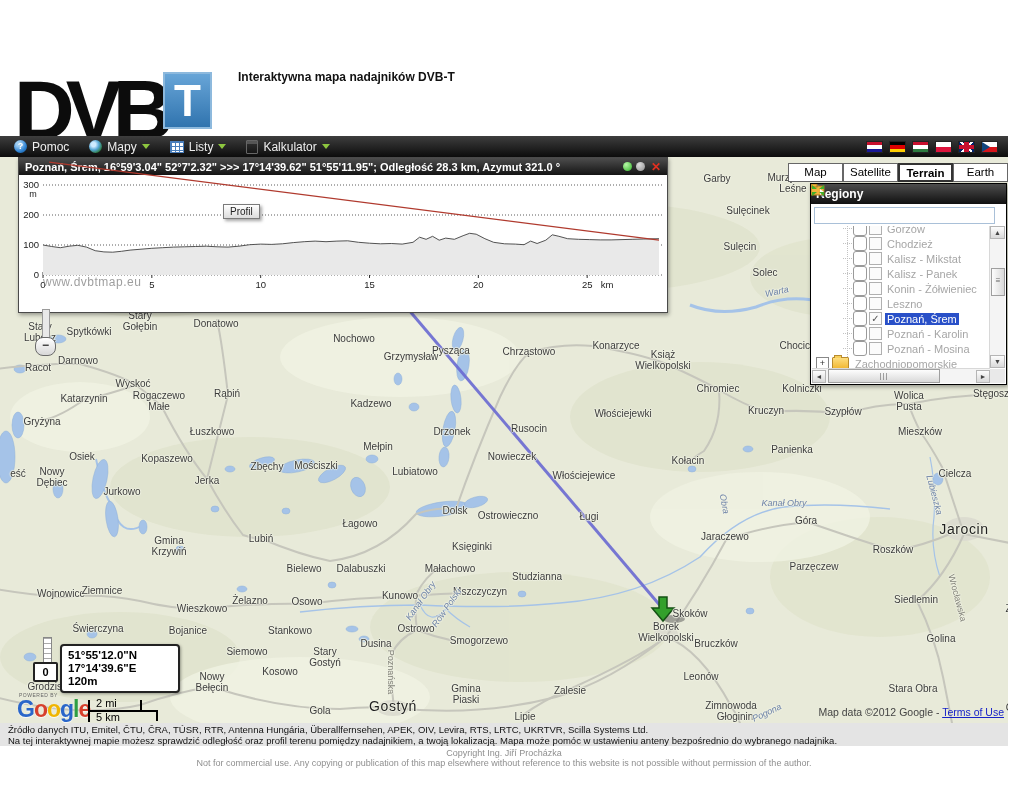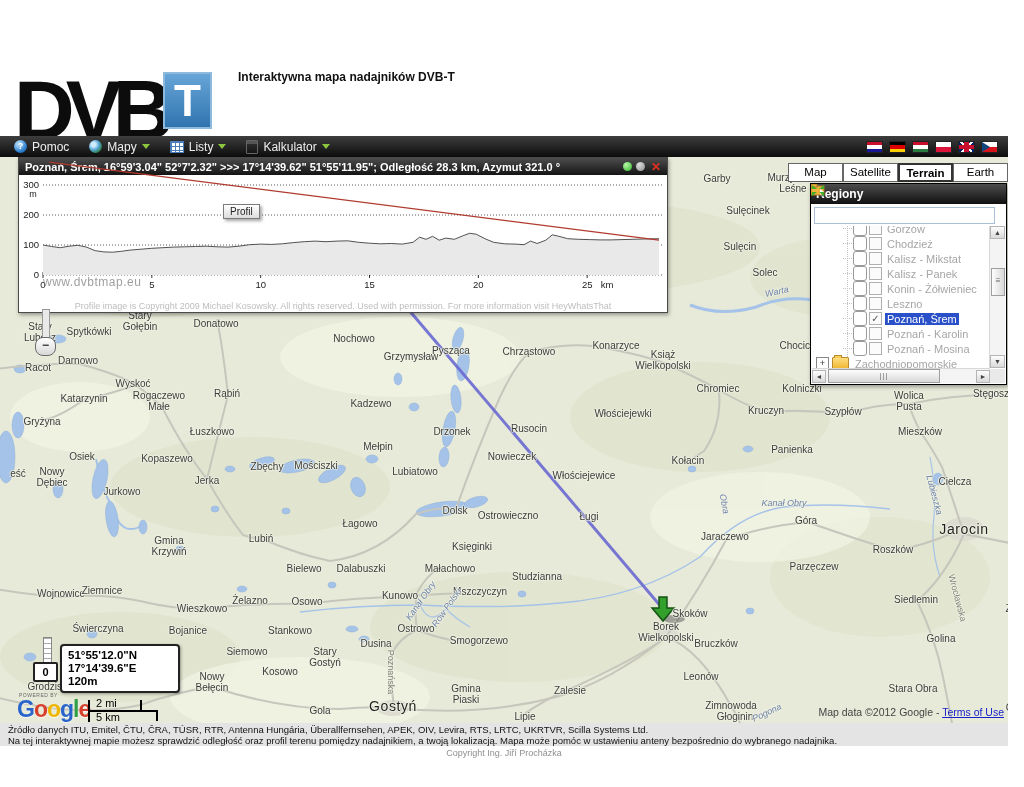--- a/index.html
+++ b/index.html
@@ -364,21 +364,21 @@
         <span class="map-label" style="left: 920px; top: 274px; transform: translate(-50%, -50%);">Mieszków</span>
         <span class="map-label" style="left: 792px; top: 292px; transform: translate(-50%, -50%);">Panienka</span>
         <span class="map-label" style="left: 688px; top: 303px; transform: translate(-50%, -50%);">Kołacin</span>
         <span class="map-label" style="left: 584px; top: 318px; transform: translate(-50%, -50%);">Włościejewice</span>
         <span class="map-label" style="left: 589px; top: 359px; transform: translate(-50%, -50%);">Ługi</span>
         <span class="map-label lbl-water" style="left: 784px; top: 346px; transform: translate(-50%, -50%);">Kanał Obry</span>
         <span class="map-label" style="left: 806px; top: 363px; transform: translate(-50%, -50%);">Góra</span>
         <span class="map-label" style="left: 725px; top: 379px; transform: translate(-50%, -50%);">Jaraczewo</span>
         <span class="map-label" style="left: 893px; top: 392px; transform: translate(-50%, -50%);">Roszków</span>
         <span class="map-label" style="left: 814px; top: 409px; transform: translate(-50%, -50%);">Parzęczew</span>
-        <span class="map-label" style="left: 941px; top: 324px; transform: translate(-50%, -50%); padding-left: 28px;">Cielcza</span>
+        <span class="map-label" style="left: 941px; top: 316px; transform: translate(-50%, -50%); padding-left: 28px;">Cielcza</span>
         <span class="map-label lbl-town" style="left: 964px; top: 372px; transform: translate(-50%, -50%);">Jarocin</span>
         <span class="map-label" style="left: 537px; top: 419px; transform: translate(-50%, -50%);">Studzianna</span>
         <span class="map-label" style="left: 916px; top: 442px; transform: translate(-50%, -50%);">Siedlemin</span>
         <span class="map-label" style="left: 690px; top: 456px; transform: translate(-50%, -50%);">Skoków</span>
         <span class="map-label" style="left: 666px; top: 475px; transform: translate(-50%, -50%);">Borek
 Wielkopolski</span>
         <span class="map-label" style="left: 716px; top: 486px; transform: translate(-50%, -50%);">Bruczków</span>
         <span class="map-label" style="left: 701px; top: 519px; transform: translate(-50%, -50%);">Leonów</span>
         <span class="map-label" style="left: 570px; top: 533px; transform: translate(-50%, -50%);">Zalesie</span>
         <span class="map-label" style="left: 525px; top: 559px; transform: translate(-50%, -50%);">Lipie</span>
@@ -427,21 +427,20 @@
           <text x="459.33568904593636" y="130" font-size="9.5" fill="#222" text-anchor="middle" font-family="Liberation Sans">20</text>
           <line x1="568.1696113074205" y1="114" x2="568.1696113074205" y2="120" stroke="#333" stroke-width="1"></line>
           <text x="568.1696113074205" y="130" font-size="9.5" fill="#222" text-anchor="middle" font-family="Liberation Sans">25</text>
           <text x="588.1696113074205" y="130" font-size="9.5" fill="#222" text-anchor="middle" font-family="Liberation Sans">km</text>
           <path d="M24.0,87.0 L32.7,88.5 L41.4,89.7 L50.1,88.2 L58.8,87.3 L67.5,89.1 L76.2,92.7 L84.9,93.9 L93.7,94.2 L102.4,93.3 L111.1,92.1 L122.0,91.2 L132.8,90.3 L143.7,89.7 L154.6,89.1 L165.5,88.8 L176.4,88.5 L187.3,88.2 L198.1,88.8 L209.0,89.1 L219.9,88.2 L230.8,86.7 L241.7,86.1 L252.6,86.4 L263.4,85.8 L274.3,84.6 L285.2,83.7 L296.1,83.1 L307.0,83.7 L317.9,83.1 L328.7,82.8 L339.6,84.3 L350.5,85.2 L361.4,85.8 L372.3,85.5 L383.2,86.1 L394.0,84.3 L400.6,79.2 L407.1,81.3 L413.6,78.3 L420.2,82.2 L426.7,80.1 L435.4,81.3 L444.1,77.7 L450.6,75.3 L457.2,76.2 L465.9,80.7 L474.6,84.3 L485.5,85.8 L496.3,86.1 L505.0,86.7 L511.6,83.1 L518.1,85.5 L526.8,82.2 L533.3,76.8 L539.9,78.3 L548.6,80.7 L559.5,81.3 L570.3,81.6 L581.2,81.9 L592.1,81.9 L603.0,81.6 L613.9,81.3 L624.8,81.0 L640.0,80.7 L640.0,117 L24,117 Z" fill="#e9e9e9" stroke="none"></path>
           <path d="M24.0,87.0 L32.7,88.5 L41.4,89.7 L50.1,88.2 L58.8,87.3 L67.5,89.1 L76.2,92.7 L84.9,93.9 L93.7,94.2 L102.4,93.3 L111.1,92.1 L122.0,91.2 L132.8,90.3 L143.7,89.7 L154.6,89.1 L165.5,88.8 L176.4,88.5 L187.3,88.2 L198.1,88.8 L209.0,89.1 L219.9,88.2 L230.8,86.7 L241.7,86.1 L252.6,86.4 L263.4,85.8 L274.3,84.6 L285.2,83.7 L296.1,83.1 L307.0,83.7 L317.9,83.1 L328.7,82.8 L339.6,84.3 L350.5,85.2 L361.4,85.8 L372.3,85.5 L383.2,86.1 L394.0,84.3 L400.6,79.2 L407.1,81.3 L413.6,78.3 L420.2,82.2 L426.7,80.1 L435.4,81.3 L444.1,77.7 L450.6,75.3 L457.2,76.2 L465.9,80.7 L474.6,84.3 L485.5,85.8 L496.3,86.1 L505.0,86.7 L511.6,83.1 L518.1,85.5 L526.8,82.2 L533.3,76.8 L539.9,78.3 L548.6,80.7 L559.5,81.3 L570.3,81.6 L581.2,81.9 L592.1,81.9 L603.0,81.6 L613.9,81.3 L624.8,81.0 L640.0,80.7" fill="none" stroke="#3f3f3f" stroke-width="0.9"></path>
           <line x1="30.09469964664311" y1="4.200000000000003" x2="640" y2="82.2" stroke="#b03a2e" stroke-width="1.2"></line>
         </svg>
       <div class="pp-watermark">www.dvbtmap.eu</div>
       <div class="pp-tooltip">Profil</div>
-      <div class="pp-caption">Profile image is Copyright 2009 Michael Kosowsky. All rights reserved. Used with permission. For more information visit HeyWhatsThat</div>
     </div>
 
     <div class="map-type-bar" id="map-type-bar">
         <div class="mt-btn">Map</div>
         <div class="mt-btn">Satellite</div>
         <div class="mt-btn sel">Terrain</div>
         <div class="mt-btn">Earth</div>
       </div>
 
     <div class="regions">
@@ -568,14 +567,15 @@
     <div class="attribution">
       <span>Map data ©2012 Google - </span><span class="lnk">Terms of Use</span>
     </div>
   </div>
 
   <div class="foot-strip">
     <div>Źródło danych ITU, Emitel, ČTU, ČRA, TÚSR, RTR, Antenna Hungária, Überallfernsehen, APEK, OIV, Levira, RTS, LRTC, UKRTVR, Scilla Systems Ltd.</div>
     <div>Na tej interaktywnej mapie możesz sprawdzić odległość oraz profil terenu pomiędzy nadajnikiem, a twoją lokalizacją. Mapa może pomóc w ustawieniu anteny bezpośrednio do wybranego nadajnika.</div>
   </div>
   <div class="copy1">Copyright Ing. Jiří Procházka</div>
+  <div class="copy2">Not for commercial use. Any copying or publication of this map elsewhere without reference to this website is not possible without permission of the author.</div>
 
 </div>
 
 </body></html>

